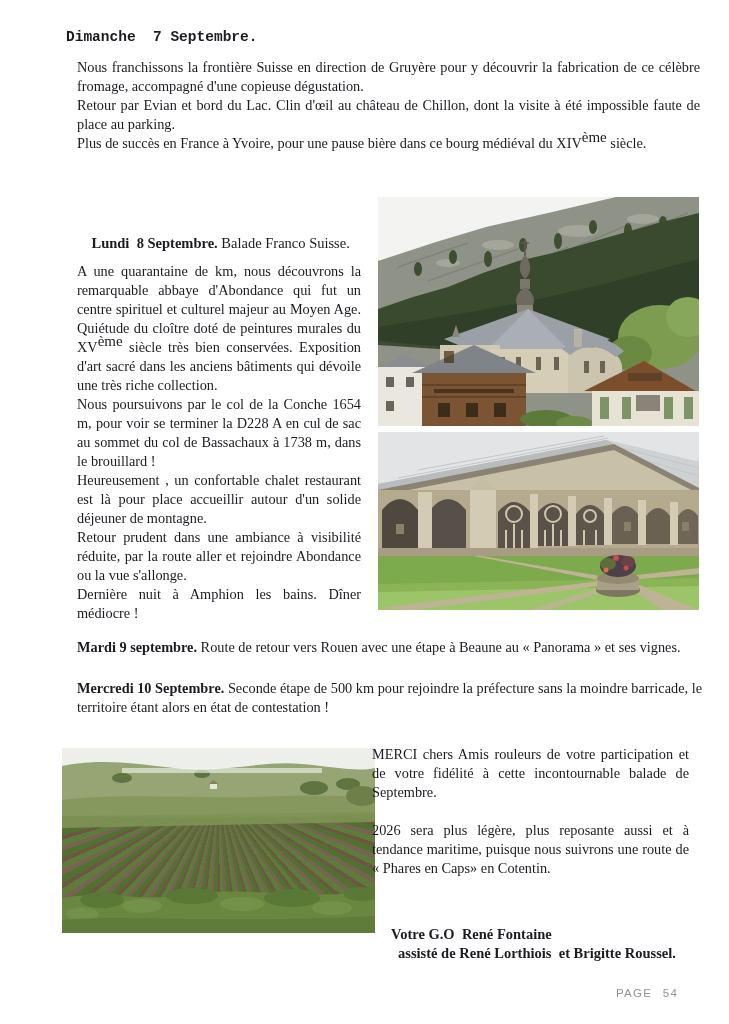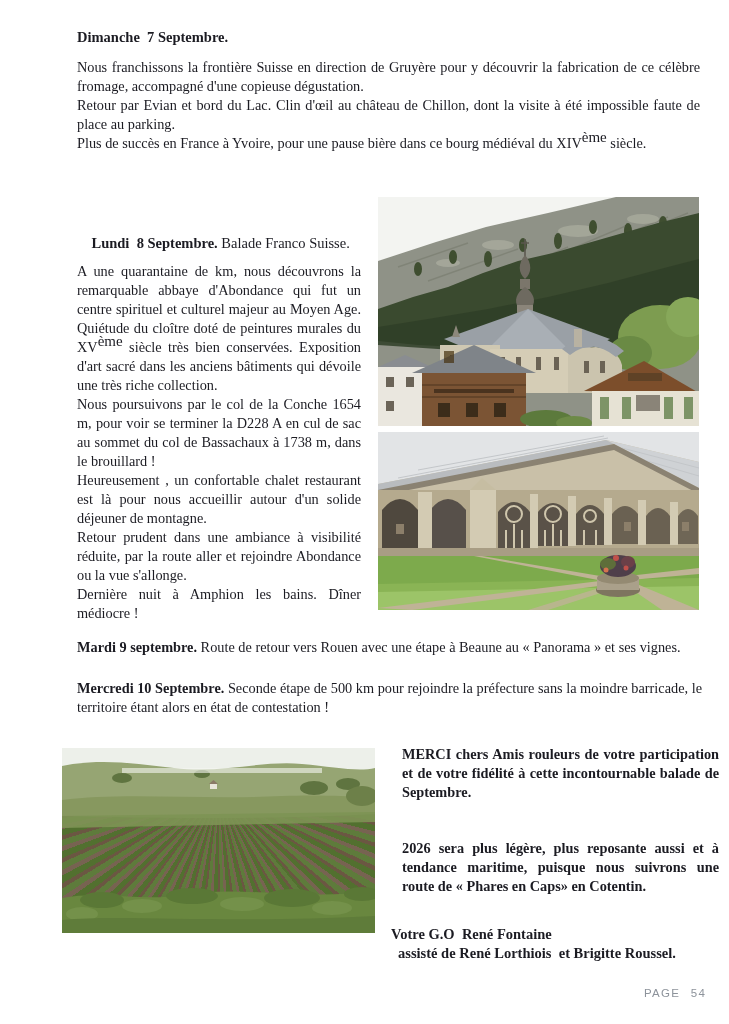--- a/index.html
+++ b/index.html
@@ -26,36 +26,36 @@
     background:repeating-conic-gradient(from 140deg at 50% 24%,
       #5e7b3b 0deg 2.2deg,#6b5742 2.2deg 3.6deg,#52702f 3.6deg 5.8deg,#776351 5.8deg 7.4deg);
   }
   .vine-overlay{position:absolute;inset:0;}
 </style>
 </head>
 <body>
 
 <div class="page">
 
-  <div class="abs heading" style="left:77px;top:28px;">Dimanche  7 Septembre.</div>
+  <div class="abs heading" style="left:66px;top:28px;font-family:Liberation Mono, monospace;">Dimanche  7 Septembre.</div>
 
   <div class="abs bodytext" style="left:77px;top:58px;width:623px;">
     <p>Nous franchissons la frontière Suisse en direction de Gruyère pour y découvrir la fabrication de ce célèbre fromage, accompagné d'une copieuse dégustation.</p>
     <p>Retour par Evian et bord du Lac. Clin d'œil au château de Chillon, dont la visite à été impossible faute de place au parking.</p>
     <p><span>Plus de succès en France à Yvoire, pour une pause bière dans ce bourg médiéval du XIV</span><sup>ème</sup><span> siècle.</span></p>
   </div>
 
   <div class="abs" style="left:77px;top:215px;font-size:14.5px;line-height:19px;white-space:pre-wrap;">
     <span class="lead-bold">Lundi  8 Septembre.</span><span> Balade Franco Suisse.</span>
   </div>
 
   <div class="abs bodytext" style="left:77px;top:262px;width:284px;">
     <p><span>A une quarantaine de km, nous découvrons la remarquable abbaye d'Abondance qui fut un centre spirituel et culturel majeur au Moyen Age. Quiétude du cloître doté de peintures murales du XV</span><sup>ème</sup><span> siècle très bien conservées. Exposition d'art sacré dans les anciens bâtiments qui dévoile une très riche collection.</span></p>
     <p>Nous poursuivons par le col de la Conche 1654 m, pour voir se terminer la D228 A en cul de sac au sommet du col de Bassachaux à 1738 m, dans le brouillard  !</p>
-    <p>Heureusement , un confortable chalet restaurant est là pour nous accueillir autour d'un solide déjeuner de montagne.</p>
+    <p>Heureusement , un confortable chalet restaurant est là pour place accueillir autour d'un solide déjeuner de montagne.</p>
     <p>Retour prudent dans une ambiance à visibilité réduite, par la route aller et rejoindre Abondance ou la vue s'allonge.</p>
     <p>Dernière nuit à Amphion les bains. Dîner médiocre  !</p>
   </div>
 
   <div class="photo" style="left:378px;top:197px;width:321px;height:229px;">
     <svg width="321" height="229" viewBox="0 0 321 229" xmlns="http://www.w3.org/2000/svg">
 
       <rect x="0" y="0" width="321" height="229" fill="#8f9287"></rect>
 
       <path d="M0,0 L238,0 L170,16 L108,30 L58,45 L0,64 Z" fill="#f3f4f1"></path>
@@ -292,25 +292,25 @@
       <g fill="#74914a">
         <ellipse cx="80" cy="158" rx="20" ry="7"></ellipse>
           <ellipse cx="180" cy="156" rx="22" ry="7"></ellipse>
         <ellipse cx="270" cy="160" rx="20" ry="7"></ellipse>
           <ellipse cx="20" cy="166" rx="16" ry="7"></ellipse>
       </g>
       <path d="M0,185 L0,172 C60,166 160,176 313,168 L313,185 Z" fill="#5f7c3a"></path>
     </svg>
   </div>
 
-  <div class="abs bodytext" style="left:402px;top:745px;width:317px;font-weight:bold;">
+  <div class="abs bodytext" style="left:372px;top:745px;width:317px;">
     <p>MERCI chers Amis rouleurs de votre participation et de votre fidélité à cette incontournable balade de Septembre.</p>
-    <p style="margin-top:37px;">2026 sera plus légère, plus reposante aussi et à tendance maritime, puisque nous suivrons une route de « Phares en Caps» en Cotentin.</p>
+    <p style="margin-top:19px;">2026 sera plus légère, plus reposante aussi et à tendance maritime, puisque nous suivrons une route de « Phares en Caps» en Cotentin.</p>
   </div>
 
   <div class="abs" style="left:391px;top:897px;margin-top:28px;">
     <div class="sig">Votre G.O  René Fontaine</div>
     <div class="sig" style="padding-left:7px;">assisté de René Lorthiois  et Brigitte Roussel.</div>
   </div>
 
-  <div class="abs footer" style="left:644px;top:987px;">PAGE 54</div>
+  <div class="abs footer" style="left:616px;top:987px;">PAGE 54</div>
 
 </div>
 
 </body></html>

